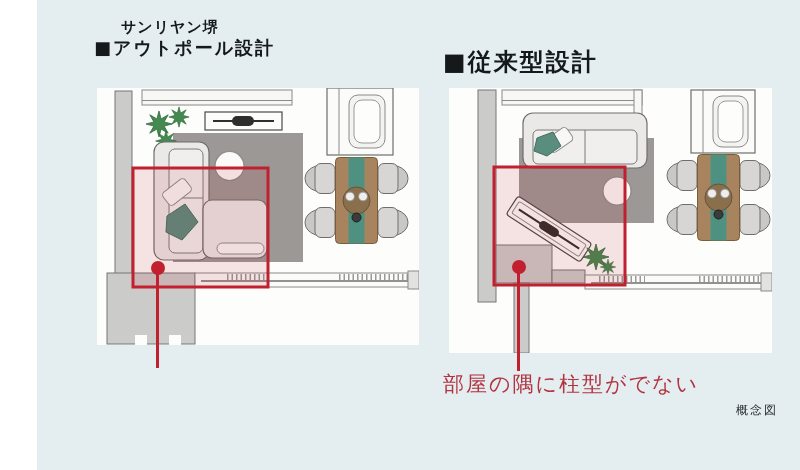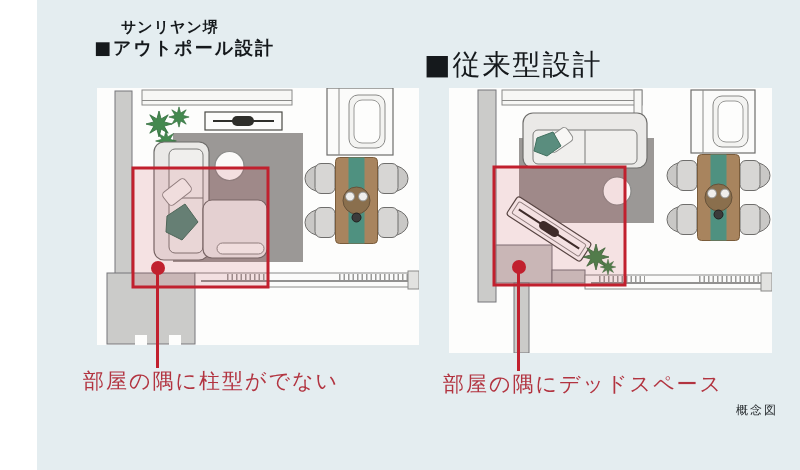--- a/index.html
+++ b/index.html
@@ -5,21 +5,21 @@
   :root{
     --page-bg:#e4edf0; --plan-bg:#fdfdfc; --accent-red:#c1202e; --caption-red:#b23440;
     --highlight-fill:rgba(193,32,46,0.12); --title-color:#15191c; --wall-gray:#cbcbc9;
     --rug-gray:#9b9896; --plant-green:#44894f; --table-brown:#a8845e; --runner-teal:#4f9180;
   }
   *{margin:0;padding:0;box-sizing:border-box;}
   body{font-family:"DejaVu Serif","Liberation Serif",serif;}
   .page{position:relative;width:800px;height:470px;background:var(--page-bg);overflow:hidden;margin-left:37px;}
   .brand{position:absolute;left:84px;top:18px;font-size:15px;font-weight:bold;color:var(--title-color);letter-spacing:1px;}
   .title-left{position:absolute;left:57px;top:36px;font-size:18px;font-weight:bold;color:var(--title-color);letter-spacing:2px;}
-  .title-right{position:absolute;left:387px;top:46px;font-size:28px;font-weight:normal;color:var(--title-color);letter-spacing:2px;}
+  .title-right{position:absolute;left:406px;top:46px;font-size:24px;font-weight:bold;color:var(--title-color);letter-spacing:2px;}
   .plan{position:absolute;background:var(--plan-bg);}
   .plan-left{left:60px;top:88px;width:322px;height:257px;}
   .plan-right{left:412px;top:88px;width:323px;height:265px;}
   .plan svg{display:block;width:100%;height:100%;}
   .caption{position:absolute;color:var(--caption-red);font-size:21px;letter-spacing:2px;line-height:30px;}
   .caption-left{left:46px;top:366px;}
   .caption-right{left:406px;top:369px;}
   .note{position:absolute;left:699px;top:402px;font-size:12px;color:#23282b;letter-spacing:2px;}
   .dot{position:absolute;width:14px;height:14px;border-radius:50%;background:var(--accent-red);z-index:6;}
   .pointer-line{position:absolute;width:3px;background:var(--accent-red);z-index:5;}
@@ -243,21 +243,20 @@
       <rect class="hl-box" x="45" y="79" width="131" height="118"></rect>
     </svg>
   </div>
 
   <div class="dot" style="left:114px;top:261px;"></div>
   <div class="pointer-line" style="left:119px;top:268px;height:100px;"></div>
   <div class="dot" style="left:475px;top:260px;"></div>
   <div class="pointer-line" style="left:480px;top:267px;height:104px;"></div>
 
   <div class="caption caption-left">
+  </div>
+  <div class="caption caption-right">
     <div>部屋の隅に柱型がでない</div>
   </div>
-  <div class="caption caption-right">
-    <div>部屋の隅にデッドスペース</div>
-  </div>
 
   <div class="note">概念図</div>
 
 </div>
 
 </body></html>

